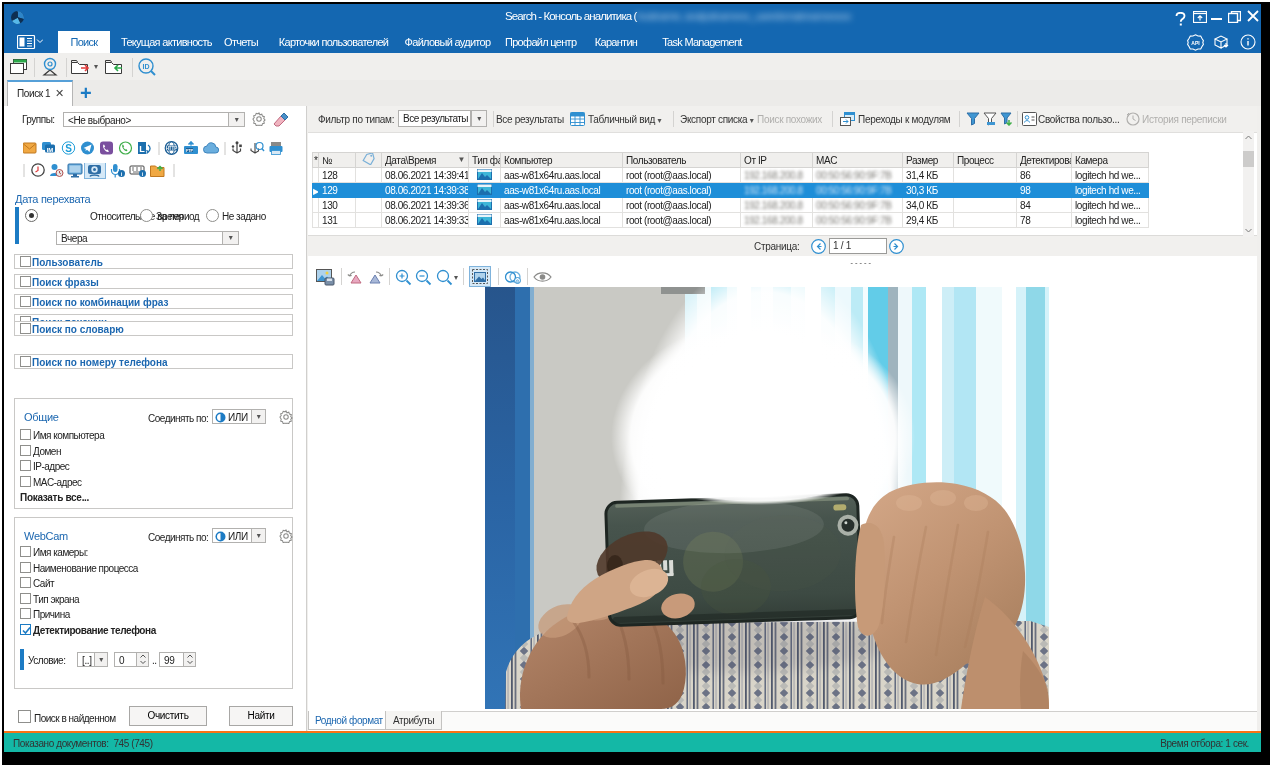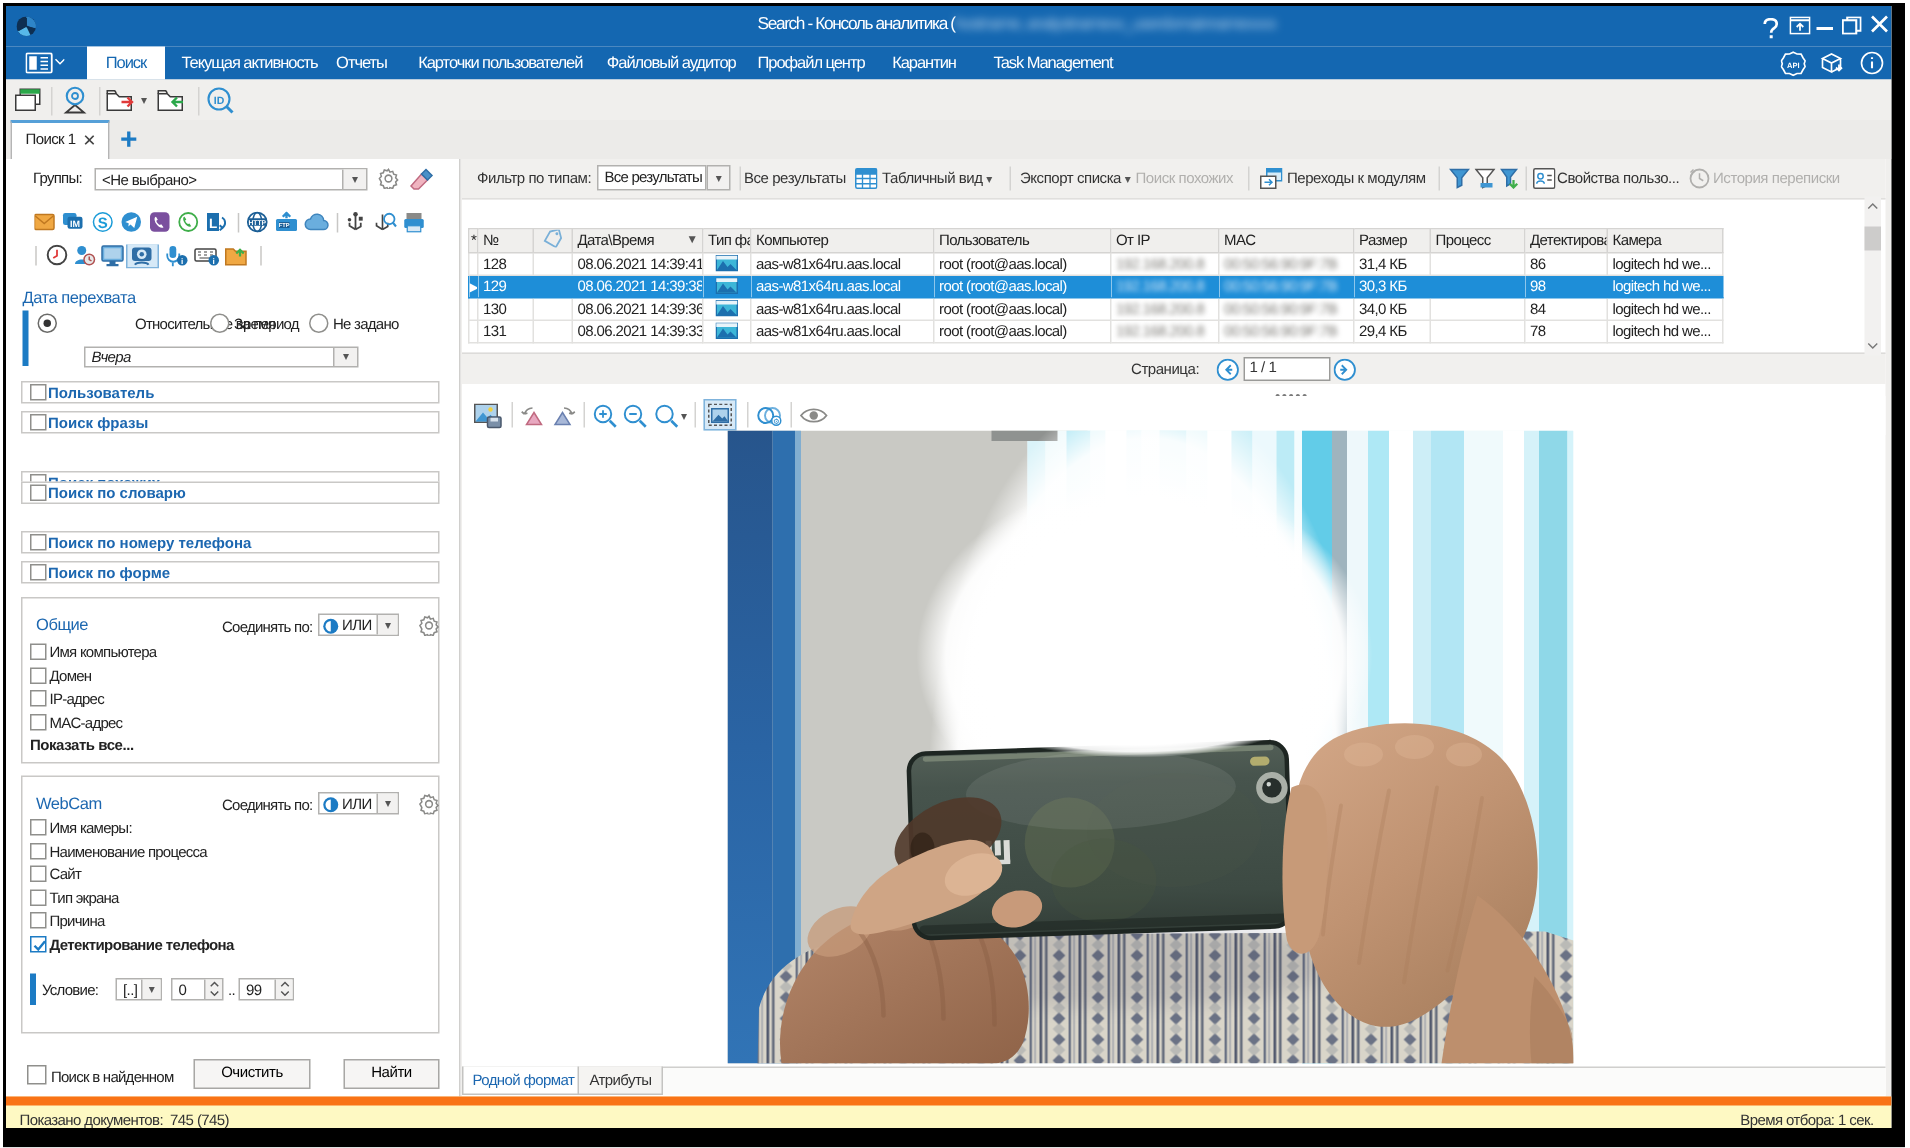--- a/index.html
+++ b/index.html
@@ -37,21 +37,21 @@
   table.grid{border-collapse:collapse;table-layout:fixed;width:837px;font-size:10px;letter-spacing:-0.4px;color:#222;}
   table.grid td,table.grid th{border:1px solid #e2e1df;padding:0 3px;overflow:hidden;white-space:nowrap;height:15px;font-weight:normal;text-align:left;}
   table.grid th{background:#f0efed;border-color:#d5d4d2;}
   tr.selrow td{background:#1e8ed8;color:#fff;border-color:#1e8ed8;}
   #pager{position:absolute;left:0;top:129px;width:949px;height:21px;background:#f1f0ee;border-top:1px solid #dcdbd9;font-size:10px;letter-spacing:-0.3px;color:#333;}
   #imgtb{position:absolute;left:0;top:158px;width:949px;height:26px;background:#fff;}
   #photo{position:absolute;left:177px;top:181px;width:564px;height:422px;}
   #bottomtabs{position:absolute;left:0;top:605px;width:949px;height:20px;background:#fff;font-size:10px;letter-spacing:-0.4px;}
   #bottomtabs span{white-space:nowrap;}
   
-  #statusbar{position:absolute;left:0;top:727px;width:1257px;height:21px;background:#fef9c3;border-top:6px solid #f97316;font-size:10px;letter-spacing:-0.4px;color:#333;}
+  #statusbar{position:absolute;left:0;top:727px;width:1257px;height:21px;background:#14b8a6;border-top:2px solid #f97316;font-size:10px;letter-spacing:-0.4px;color:#333;}
   .sep{position:absolute;width:1px;background:#d4d3d1;}
   .icon{position:absolute;}
 </style>
 </head>
 <body>
 <div id="stage">
 <div id="frame"></div>
 <div id="win">
 
   <div id="titlebar">
@@ -281,47 +281,47 @@
     <div class="abs" style="left:11px;top:101px;width:4px;height:37px;background:#1c7bc4;"></div>
     <div class="abs" style="left:21px;top:103px;width:13px;height:13px;border:1px solid #6a6a68;border-radius:50%;background:#fff;">
           <div class="abs" style="left:3px;top:3px;width:5px;height:5px;border-radius:50%;background:#333;"></div>
         </div>
     <div class="plain" style="left:50px;top:105px;margin-left:36px;">Относительное время</div>
     <div class="abs" style="left:136px;top:103px;width:13px;height:13px;border:1px solid #8f8f8c;border-radius:50%;background:#fff;"></div>
     <div class="plain" style="left:152px;top:105px;">За период</div>
     <div class="abs" style="left:202px;top:103px;width:13px;height:13px;border:1px solid #8f8f8c;border-radius:50%;background:#fff;"></div>
     <div class="plain" style="left:218px;top:105px;">Не задано</div>
     <div class="combo" style="left:52px;top:125px;width:183px;height:14px;">
-          <span style="position:absolute;left:4px;top:1px;font-style:italic;">Вчера</span>
+          <span style="position:absolute;left:4px;top:1px;">Вчера</span>
           <span class="arr" style="font-size:8px;line-height:12px;">▾</span>
         </div>
 
     <div class="fbox" style="top:148px;height:15px;">
           <span class="cb" style="left:5px;top:1px;"></span>
           <span class="flabel" style="left:17px;top:2px;">Пользователь</span>
         </div>
     <div class="fbox" style="top:168px;height:15px;">
           <span class="cb" style="left:5px;top:1px;"></span>
           <span class="flabel" style="left:17px;top:2px;">Поиск фразы</span>
         </div>
+    <div class="fbox" style="top:188px;height:15px;">
+          <span class="cb" style="left:5px;top:1px;"></span>
+          <span class="flabel" style="left:17px;top:2px;">Поиск по комбинации фраз</span>
+        </div>
     <div class="fbox" style="top:208px;height:15px;">
           <span class="cb" style="left:5px;top:1px;"></span>
           <span class="flabel" style="left:17px;top:2px;">Поиск похожих</span>
         </div>
     <div class="fbox" style="top:215px;height:15px;">
           <span class="cb" style="left:5px;top:1px;"></span>
           <span class="flabel" style="left:17px;top:2px;">Поиск по словарю</span>
         </div>
     <div class="fbox" style="top:248px;height:15px;">
           <span class="cb" style="left:5px;top:1px;"></span>
           <span class="flabel" style="left:17px;top:2px;">Поиск по номеру телефона</span>
-        </div>
-    <div class="fbox" style="top:268px;height:15px;">
-          <span class="cb" style="left:5px;top:1px;"></span>
-          <span class="flabel" style="left:17px;top:2px;">Поиск по форме</span>
         </div>
 
     <div class="fbox" style="left:10px;width:279px;top:292px;height:111px;">
       <span class="shead" style="left:9px;top:12px;">Общие</span>
       <span class="plain" style="left:133px;top:14px;">Соединять по:</span>
       <span class="combo" style="left:197px;top:10px;width:54px;height:15px;">
             <svg width="11" height="11" style="position:absolute;left:2px;top:2px" viewBox="0 0 11 11">
               <circle cx="5.5" cy="5.5" r="5" fill="#1c7bc4"></circle>
               <path d="M5.5 2 A3.5 3.5 0 0 0 5.5 9" fill="#fff"></path>
             </svg>

